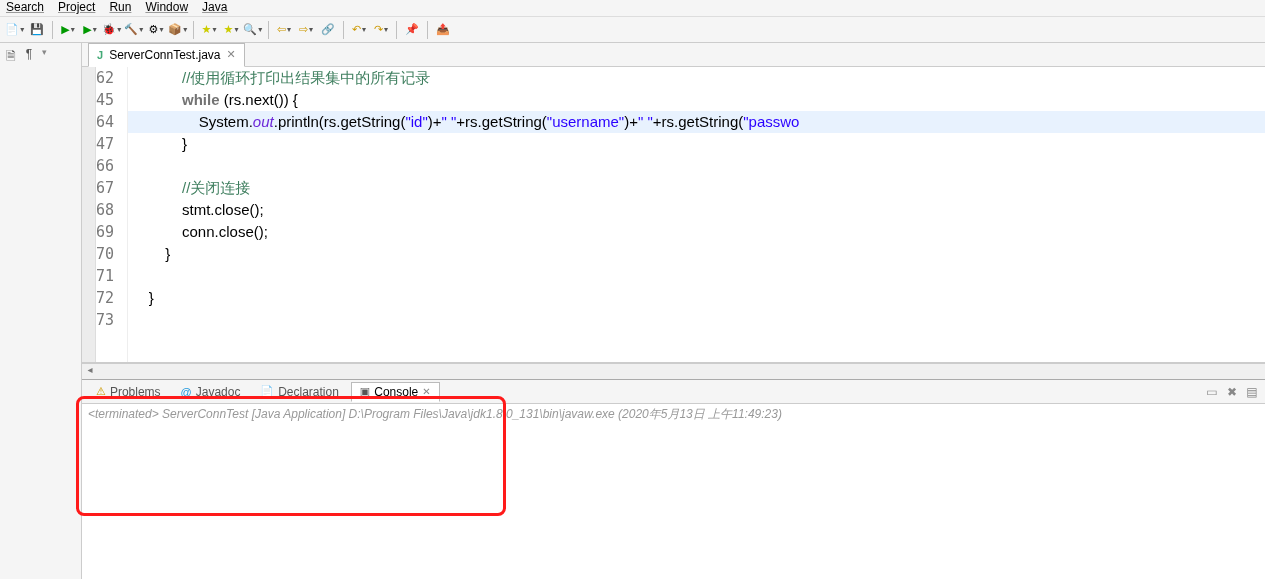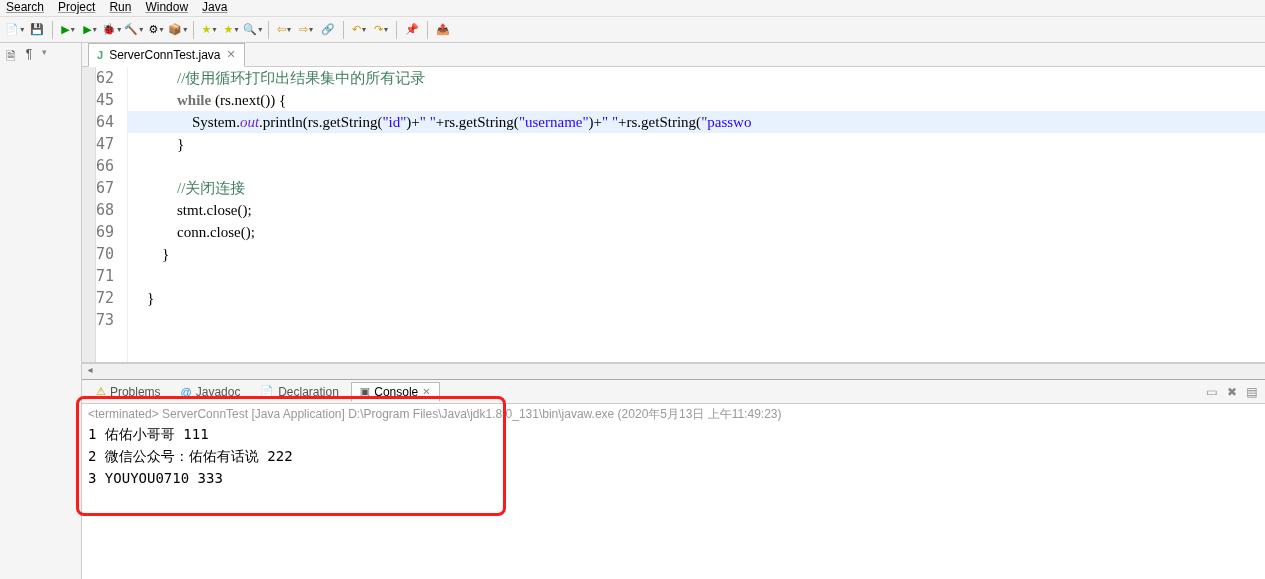--- a/index.html
+++ b/index.html
@@ -96,21 +96,21 @@
   color: #787878;
   text-align: left;
   padding: 0 6px 0 0;
   font-family: Consolas, monospace;
   font-size: 15px;
   line-height: 22px;
   border-right:1px solid #eee;
 }
 .codecol {
   flex:1;
-  font-family: Liberation Serif, serif;
+  font-family: Liberation Sans, sans-serif;
   font-size: 15px;
   line-height: 22px;
   white-space: pre;
   overflow: hidden;
 }
 .codeline { padding-left: 4px; height:22px; }
 .codeline.hl { background:#e8f2fe; }
 .kw { color:#737373; font-weight:bold; }
 .cm { color:#3f7f5f; }
 .str { color:#2a00ff; }
@@ -137,20 +137,21 @@
   cursor:pointer;
 }
 .bp-tab.active { background:#fff; border:1px solid #bbb; border-bottom:1px solid #fff; color:#000;}
 .bp-tab .icon { font-size:11px; }
 .bp-tab .close { color:#888; font-size:10px; }
 .bp-toolbar { margin-left:auto; display:flex; gap:6px; color:#888; }
 .bp-tb-btn { width:14px; text-align:center; cursor:pointer; font-size:12px;}
 .console-body {
   flex:1; padding:2px 6px; font-size:13px; position:relative;
   font-family: "Segoe UI", sans-serif;
+  font-style: italic;
 }
 .term-line { color:#999; font-size:12px; }
 .out-line { font-family: Consolas, "Microsoft YaHei", monospace; font-size:14px; line-height:22px; }
 .redbox {
   position:absolute;
   border:3px solid #ff1a1a;
   border-radius:8px;
   left:-6px; top:-8px;
   width:430px; height:120px;
   pointer-events:none;
@@ -258,22 +259,17 @@
         <div class="bp-toolbar">
           <div class="bp-tb-btn">▭</div>
           <div class="bp-tb-btn">✖</div>
           <div class="bp-tb-btn">▤</div>
         </div>
       </div>
 
       <div class="console-body">
         <div class="redbox"></div>
         <div class="term-line">&lt;terminated&gt; ServerConnTest [Java Application] D:\Program Files\Java\jdk1.8.0_131\bin\javaw.exe (2020年5月13日 上午11:49:23)</div>
-        <div id="console-out">
-            <div class="out-line">1  佑佑小哥哥 111</div>
-            <div class="out-line">2  微信公众号：佑佑有话说 222</div>
-            <div class="out-line">3  YOUYOU0710  333</div>
-          </div>
       </div>
     </div>
 
   </div>
 </div>
 
 </body></html>

